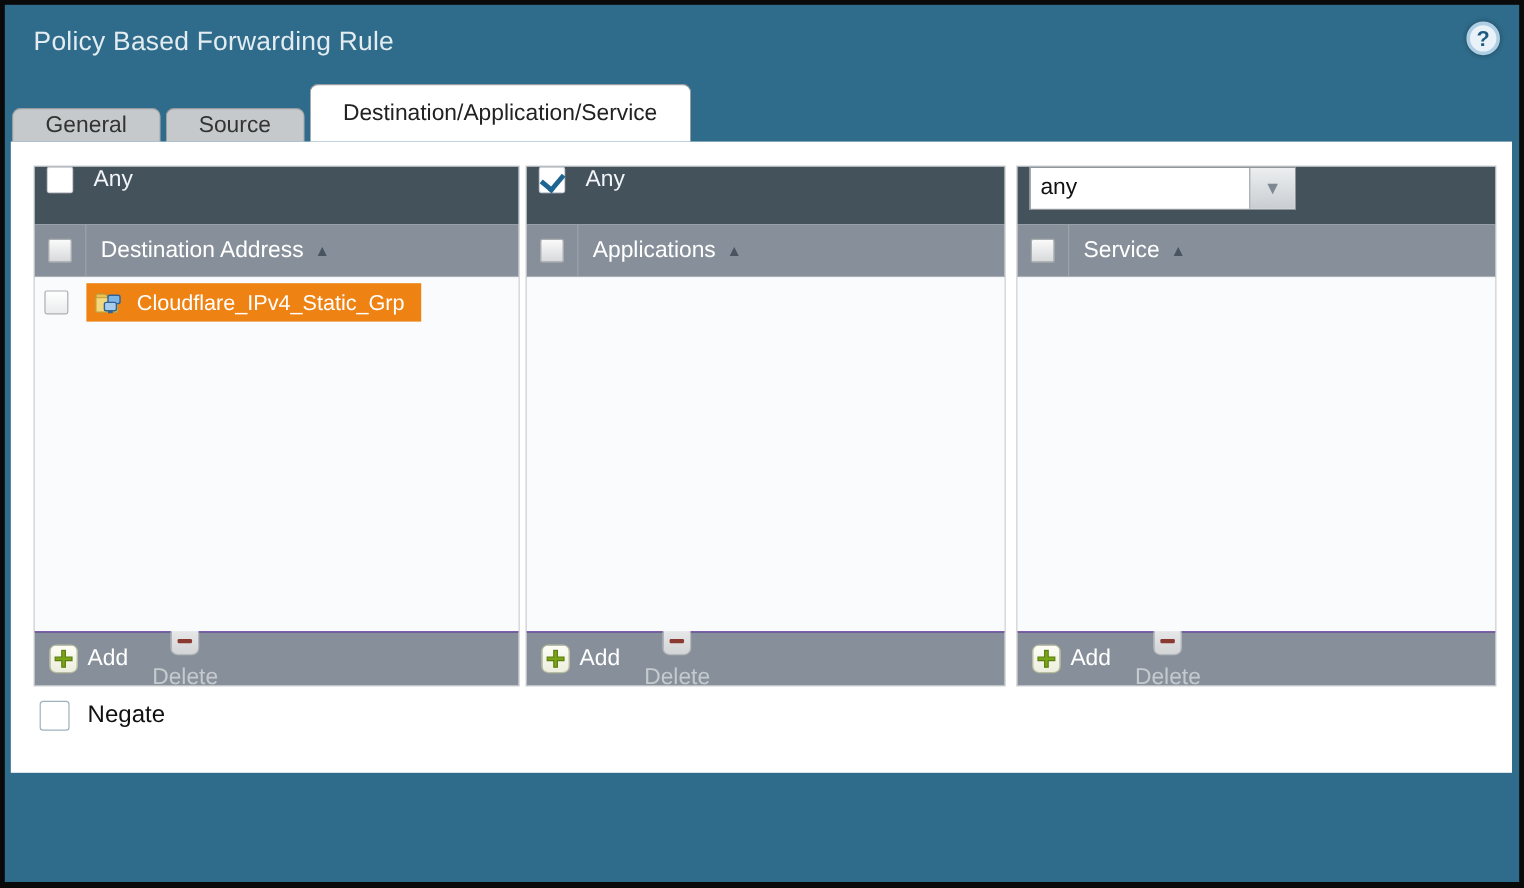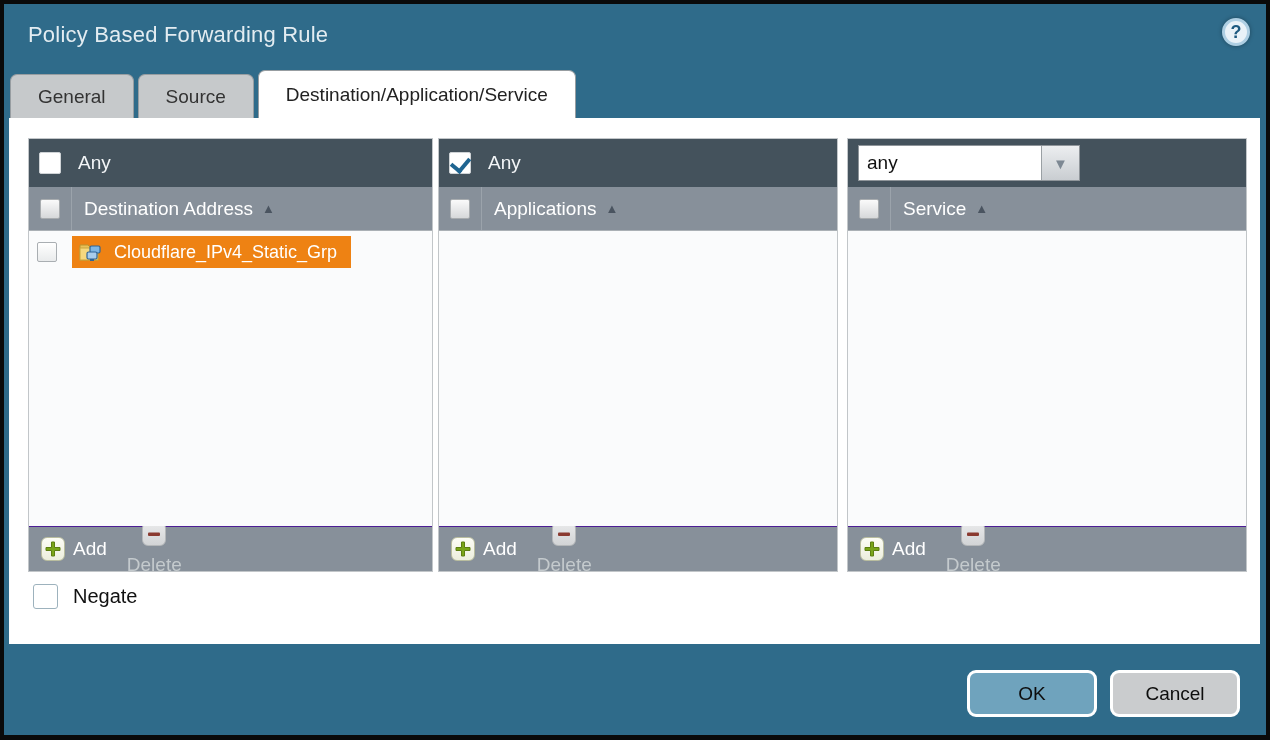--- a/index.html
+++ b/index.html
@@ -8,34 +8,34 @@
   .dialog { position:absolute; left:4px; top:4px; right:4px; bottom:5px; background:#2f6b8a; }
 
   .title { position:absolute; left:24px; top:18px; color:#e3ecf1; font-size:22px; font-weight:400; letter-spacing:.2px; }
 
   .help { position:absolute; right:16px; top:14px; width:28px; height:28px; border-radius:50%;
           background:#e9f2f8; border:3px solid #aecfe3; color:#1d5a80; font-weight:bold; font-size:18px;
           display:flex; align-items:center; justify-content:center; cursor:pointer;
           box-shadow:0 0 4px rgba(0,0,0,.35); }
 
   .tabs { position:absolute; left:6px; top:66px; height:48px; display:flex; align-items:flex-end; gap:4px; }
-  .tab { height:44px; display:flex; align-items:center; padding:0 27px; background:#c6c9cb;
+  .tab { height:28px; display:flex; align-items:center; padding:0 27px; background:#c6c9cb;
          border:1px solid #979da1; border-bottom:none; border-radius:7px 7px 0 0;
          font-size:19px; color:#333; cursor:pointer; white-space:nowrap; }
   .tab.active { height:48px; background:#ffffff; font-weight:400; color:#222; z-index:3; }
 
   .content { position:absolute; left:5px; top:114px; width:1251px; height:526px; background:#ffffff; }
 
   .panel { position:absolute; top:20px; display:flex; flex-direction:column; height:434px;
            border:1px solid #c2c6c9; background:#fafbfc; }
   .panel.p1 { left:19px;  width:405px; }
   .panel.p2 { left:429px; width:400px; }
   .panel.p3 { left:838px; width:400px; }
 
-  .anybar { height:48px; background:#44525c; display:flex; align-items:center; padding-left:10px;
+  .anybar { height:48px; background:#44525c; display:flex; align-items:flex-start; padding-left:10px;
             color:#f2f5f7; font-size:19px; flex:0 0 auto; }
   .anybar .lbl { margin-left:17px; }
 
   .cb { width:22px; height:22px; background:#ffffff; border:1px solid #cfd3d6; border-radius:2px;
         position:relative; cursor:pointer; flex:0 0 auto; }
   .cb.checked::after { content:""; position:absolute; left:4px; top:1px; width:9px; height:14px;
         border:solid #1f6591; border-width:0 4px 4px 0; transform:rotate(40deg); }
 
   .colhead { height:44px; background:#87909a; display:flex; align-items:center; color:#ffffff;
              font-size:19px; flex:0 0 auto; border-bottom:1px solid #aab0b5; }
@@ -216,19 +216,15 @@
         </div>
       </div>
 
       <div class="negate">
         <span class="cb"></span>
         <span class="nlbl">Negate</span>
       </div>
 
     </div>
 
-    <div class="btn-footer">
-      <button class="pushbtn ok">OK</button>
-      <button class="pushbtn cancel">Cancel</button>
-    </div>
 
   </div>
 </div>
 
 </body></html>

